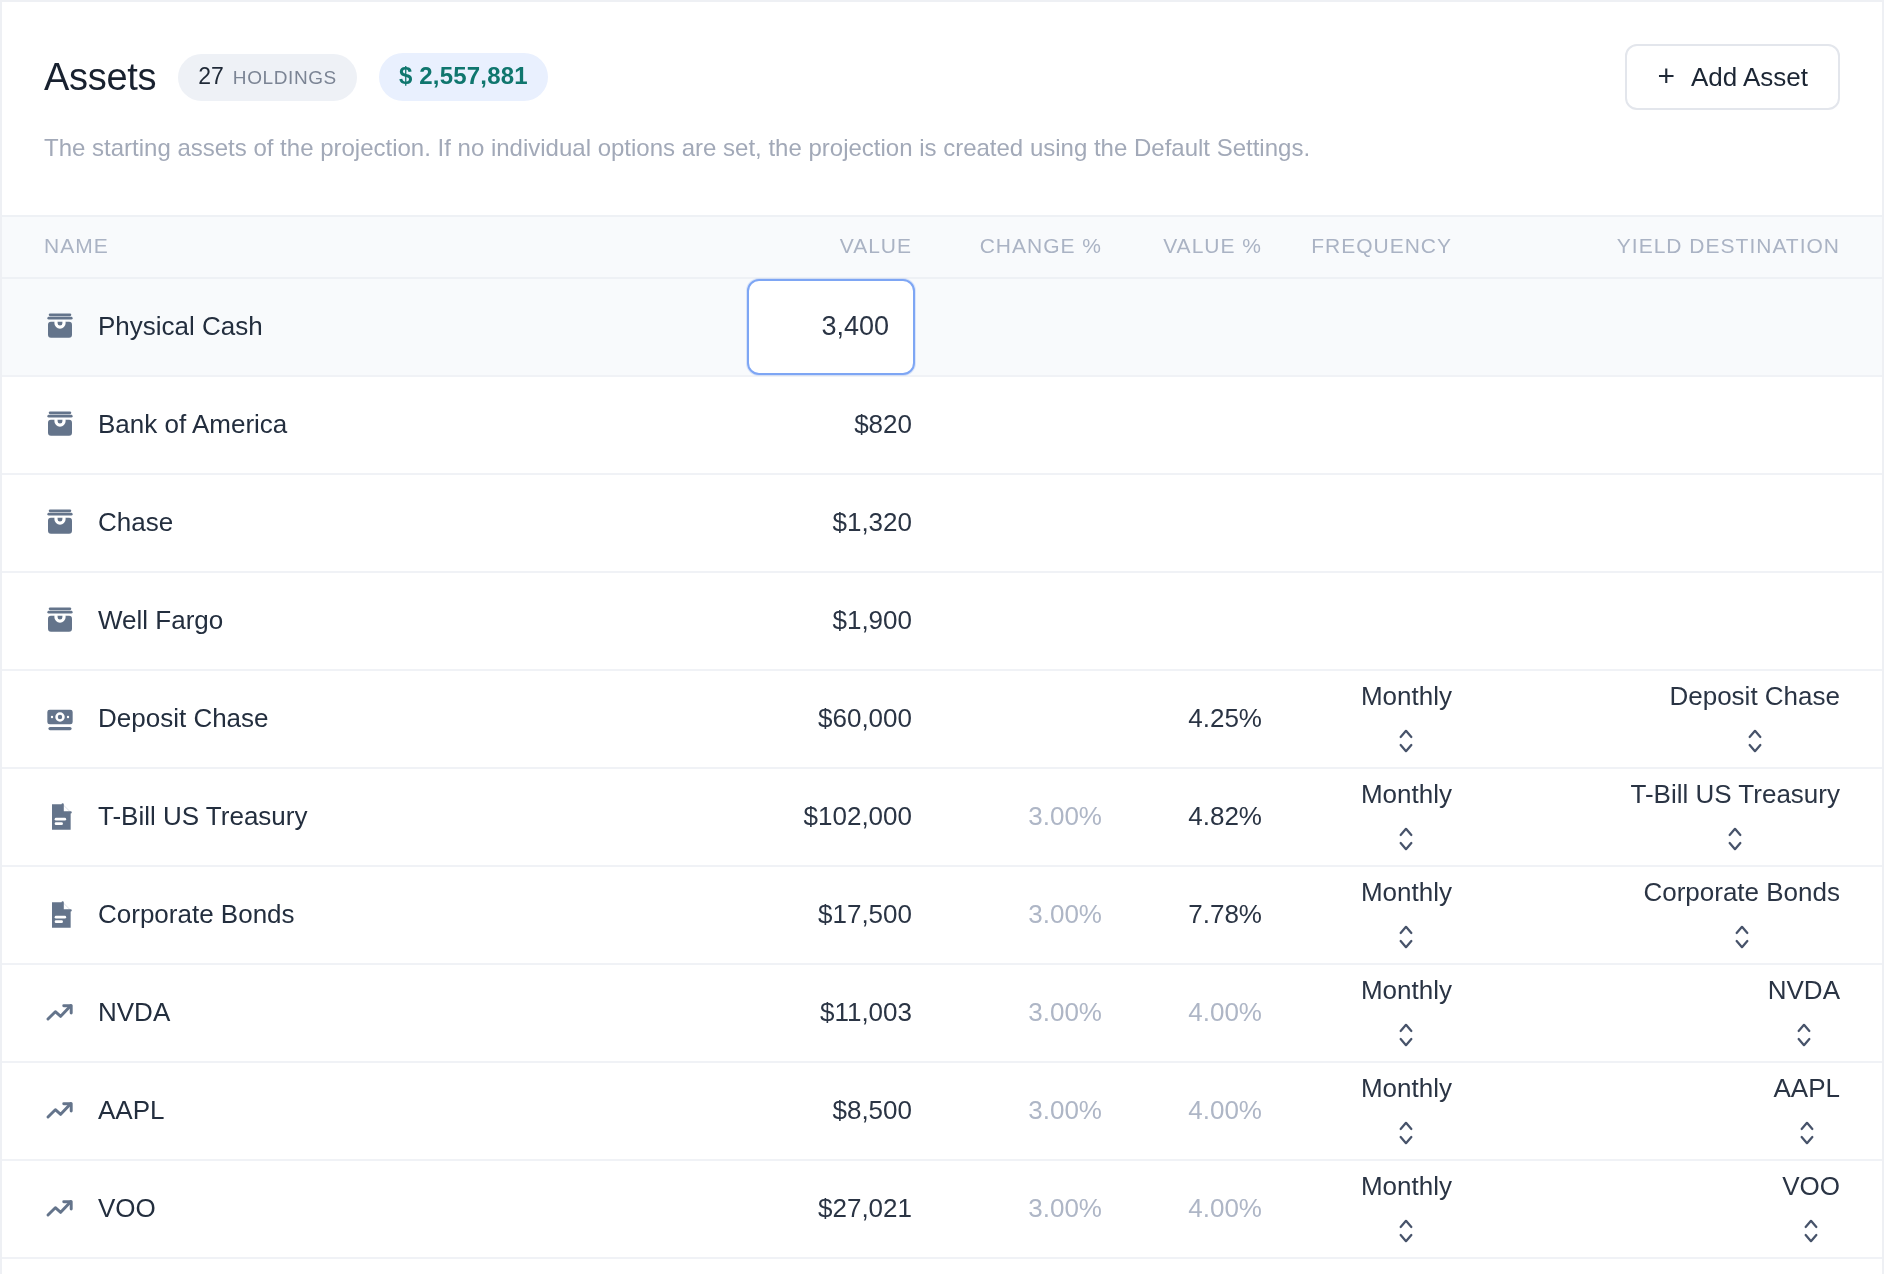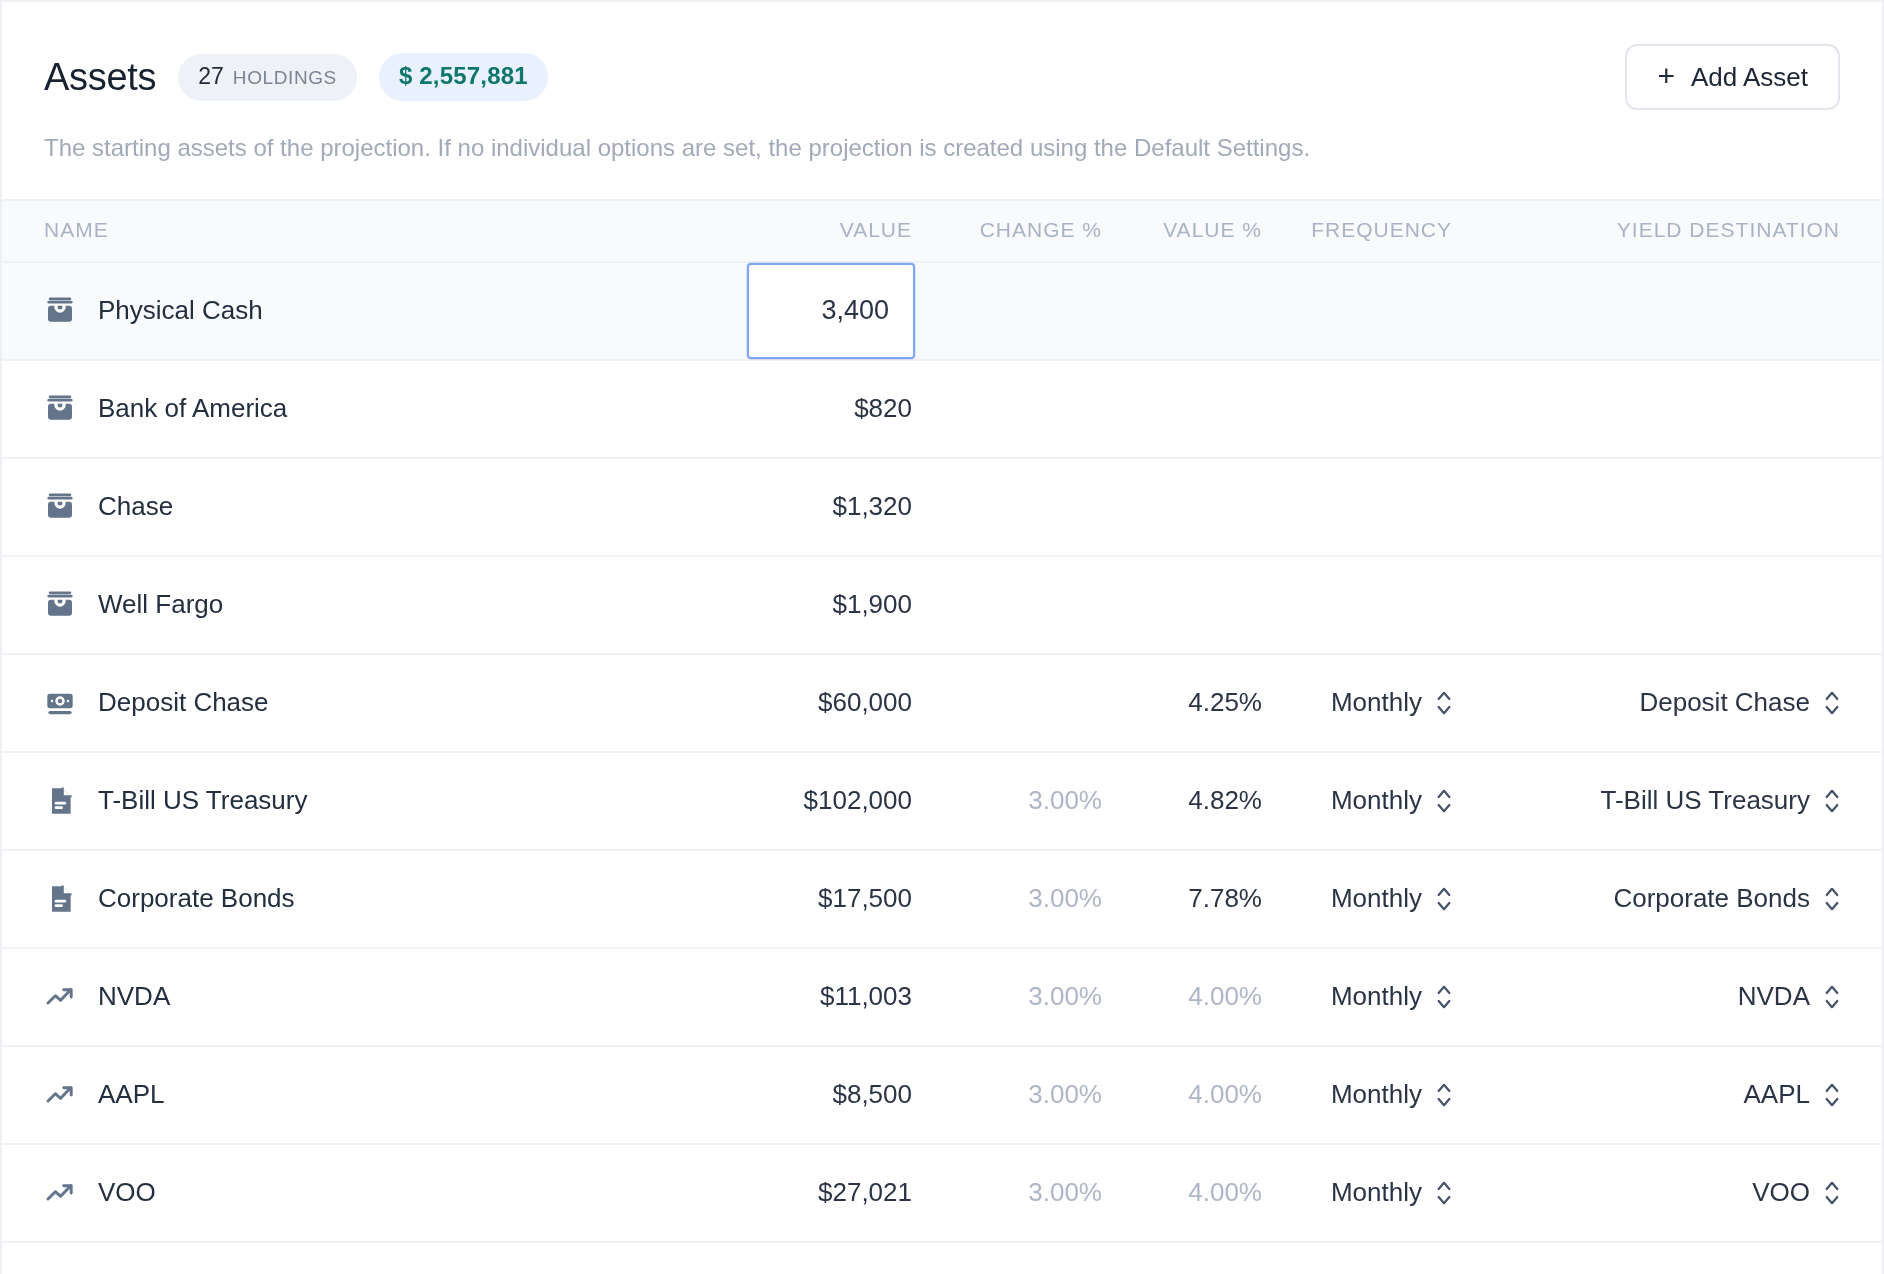--- a/index.html
+++ b/index.html
@@ -101,21 +101,21 @@
     font-size: 24px;
     color: #a2a9b8;
     font-weight: 400;
     line-height: 1.2;
   }
 
   
   table.assets {
     width: 100%;
     border-collapse: collapse;
-    margin-top: 36px;
+    margin-top: 52px;
     table-layout: fixed;
   }
   thead tr {
     background: #f8fafc;
     border-top: 2px solid #eef1f5;
     border-bottom: 2px solid #eef1f5;
   }
   thead th {
     font-size: 21px;
     font-weight: 400;
@@ -179,39 +179,40 @@
     color: #232e3e;
   }
 
   .muted { color: #aeb6c6; }
 
   
   .value-input {
     width: 168px;
     height: 96px;
     border: 2px solid #7ea6f4;
-    border-radius: 4px;
+    border-radius: 12px;
     background: #ffffff;
     text-align: right;
     padding-right: 24px;
     font-family: "Liberation Sans", sans-serif;
     font-size: 27px;
     color: #2a3444;
     outline: none;
     box-shadow: 0 0 0 1px rgba(126,166,244,0.25);
     position: relative;
     left: 3px;
   }
 
   .select-cell {
     display: inline-flex;
     align-items: center;
     justify-content: flex-end;
     gap: 14px;
     cursor: pointer;
+    flex-direction: column;
   }
   .chev {
     width: 16px;
     height: 30px;
     flex: 0 0 16px;
     color: #47536a;
   }
   .chev svg { display: block; }
 </style>
 </head>

